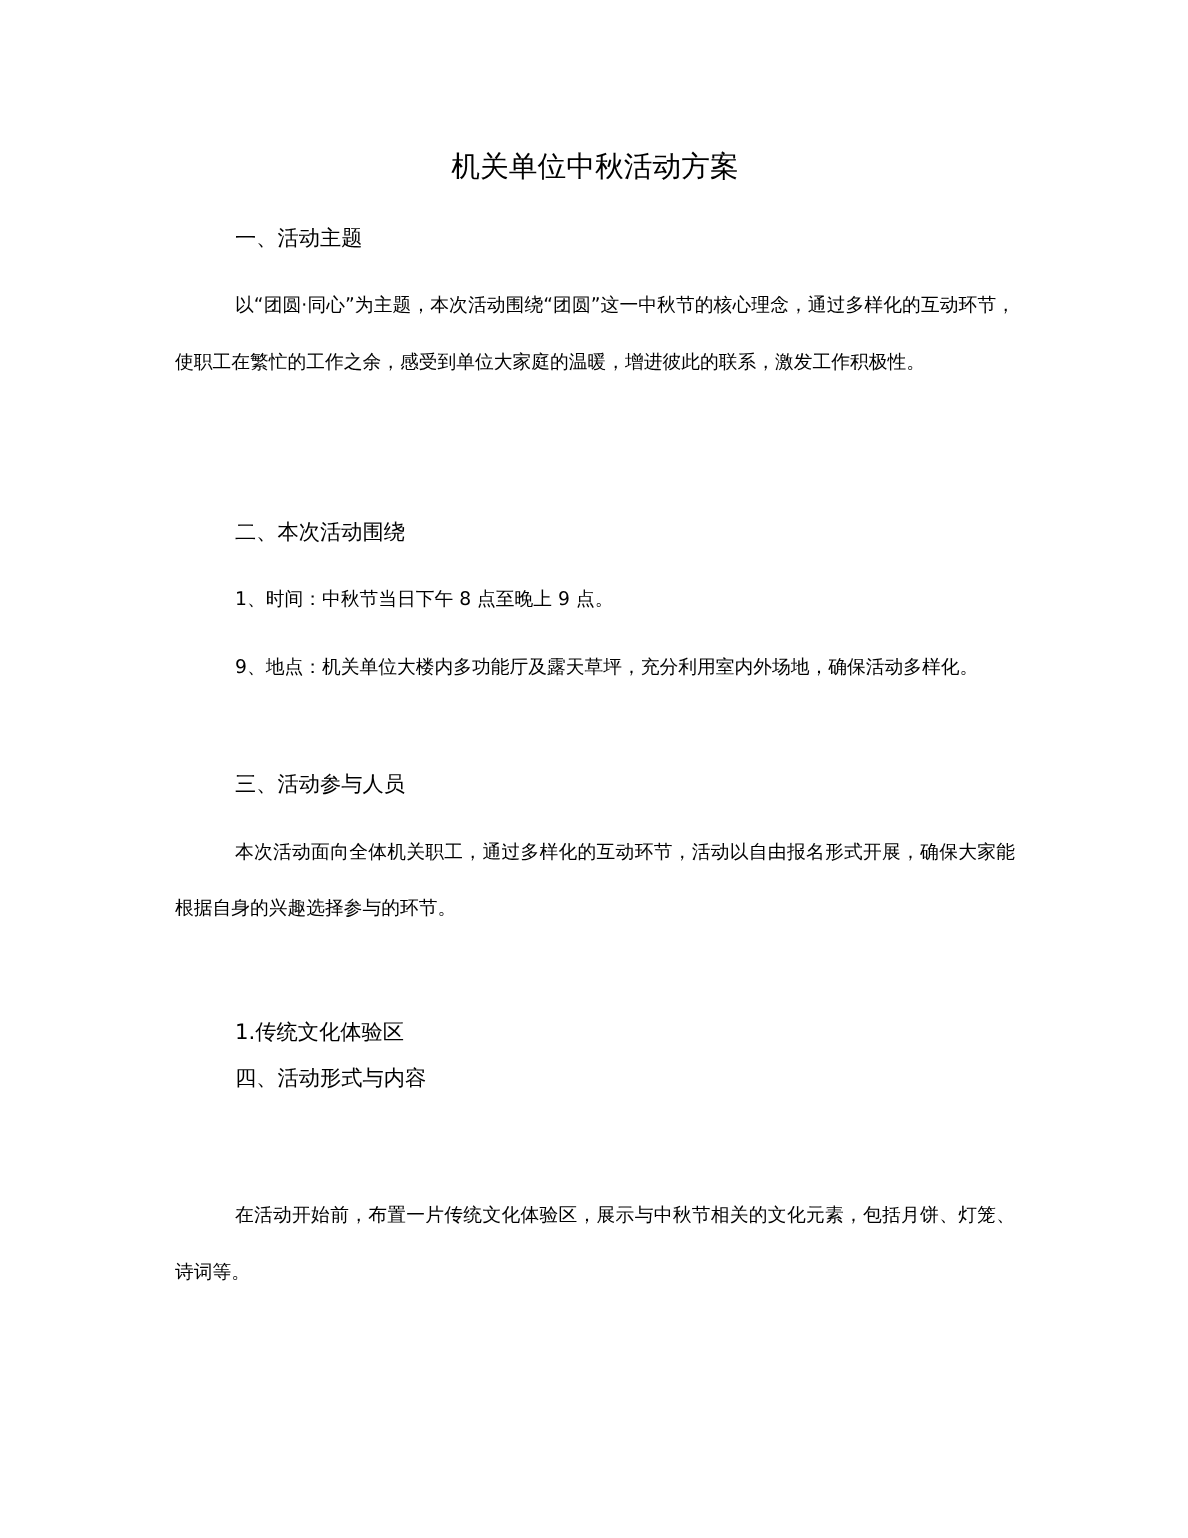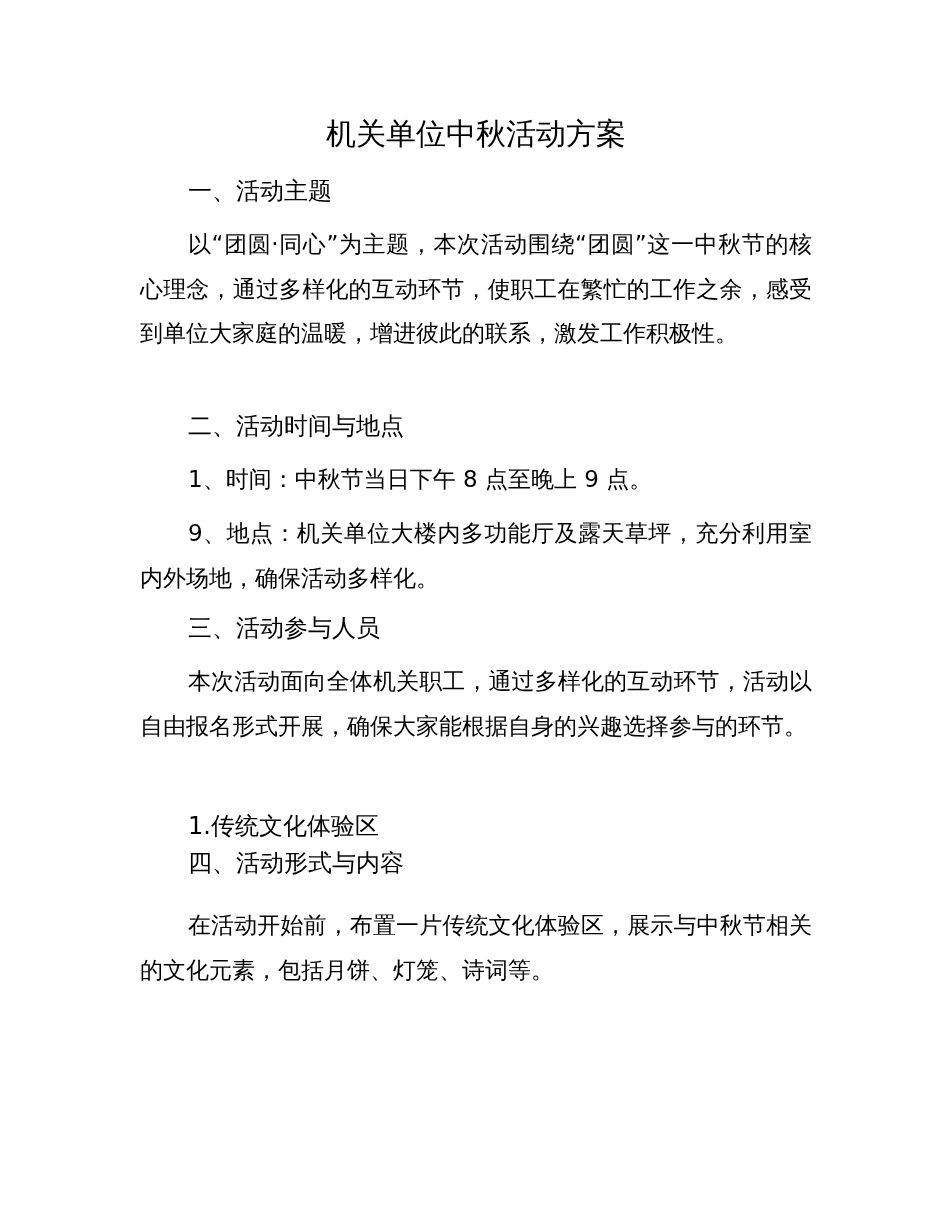--- a/index.html
+++ b/index.html
@@ -1,37 +1,37 @@
 <!DOCTYPE html>
 <html><head>
 <meta charset="utf-8">
 <style>
   html, body { margin: 0; padding: 0; background: #ffffff; }
   body { width: 950px; height: 1230px; position: relative; overflow: hidden;
          font-family: "DejaVu Sans", "Liberation Sans", sans-serif; color: #000; }
   .page { position: absolute; left: 140px; top: 0; width: 672px; }
   .title { position: absolute; left: 0; width: 672px; top: 114px; text-align: center;
-           font-size: 30px; line-height: 40px; font-weight: normal; margin: 0; }
-  .line { position: absolute; left: 0; font-size: 24px; line-height: 30px; white-space: nowrap; }
-  .para { position: absolute; left: 0; width: 672px; font-size: 23px; line-height: 44.5px;
+           font-size: 23px; line-height: 40px; font-weight: normal; margin: 0; }
+  .line { position: absolute; left: 0; font-size: 17px; line-height: 30px; white-space: nowrap; }
+  .para { position: absolute; left: 0; width: 672px; font-size: 15px; line-height: 44.5px;
           text-indent: 48px; text-align: justify; margin: 0; }
   .ind { left: 48px; }
 </style>
 </head>
 <body>
 
 <div class="page">
   <h1 class="title">机关单位中秋活动方案</h1>
 
   <div class="line ind" style="top:176px">一、活动主题</div>
   <p class="para" style="top:222px">以“团圆·同心”为主题，本次活动围绕“团圆”这一中秋节的核心理念，通过多样化的互动环节，使职工在繁忙的工作之余，感受到单位大家庭的温暖，增进彼此的联系，激发工作积极性。</p>
 
-  <div class="line ind" style="top:411px">二、活动时间与地点</div>
+  <div class="line ind" style="top:411px">二、本次活动围绕</div>
   <p class="para" style="top:457px">1、时间：中秋节当日下午 8 点至晚上 9 点。</p>
   <p class="para" style="top:511px">9、地点：机关单位大楼内多功能厅及露天草坪，充分利用室内外场地，确保活动多样化。</p>
 
   <div class="line ind" style="top:613px">三、活动参与人员</div>
   <p class="para" style="top:659px">本次活动面向全体机关职工，通过多样化的互动环节，活动以自由报名形式开展，确保大家能根据自身的兴趣选择参与的环节。</p>
 
   <div class="line ind" style="top:848px">四、活动形式与内容</div>
   <div class="line ind" style="top:811px">1.传统文化体验区</div>
-  <p class="para" style="top:903px">在活动开始前，布置一片传统文化体验区，展示与中秋节相关的文化元素，包括月饼、灯笼、诗词等。</p>
+  <p class="para" style="top:950px">在活动开始前，布置一片传统文化体验区，展示与中秋节相关的文化元素，包括月饼、灯笼、诗词等。</p>
 </div>
 
 </body></html>

